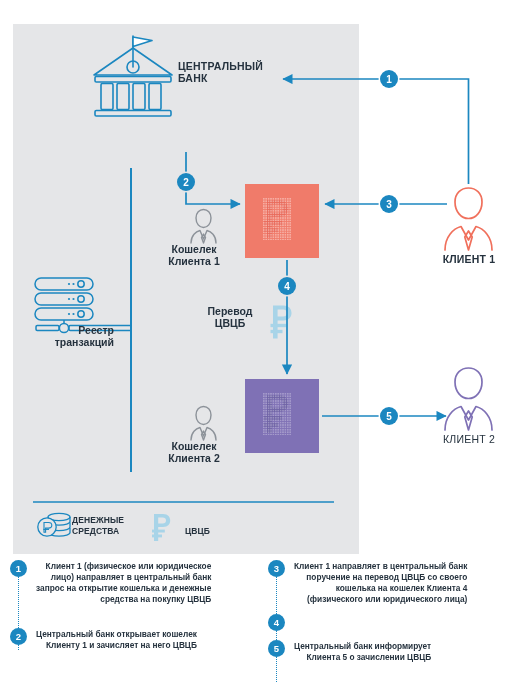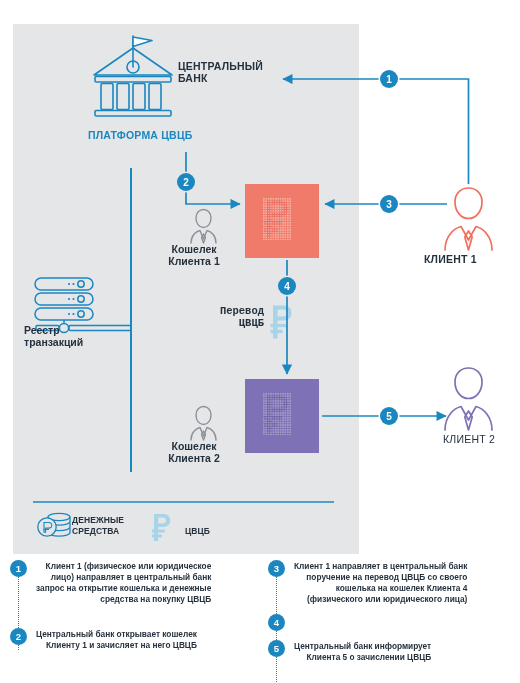--- a/index.html
+++ b/index.html
@@ -27,29 +27,29 @@
   }
   .lbl-wallet1{
     left:158px;top:232px;width:72px;text-align:center;
     font-size:10.5px;font-weight:bold;color:#25323e;
   }
   .lbl-wallet2{
     left:158px;top:429px;width:72px;text-align:center;
     font-size:10.5px;font-weight:bold;color:#25323e;
   }
   .lbl-registry{
-    left:24px;top:313px;width:90px;text-align:left;
+    left:24px;top:313px;width:90px;text-align:right;
     font-size:10.5px;font-weight:bold;color:#25323e;
   }
   .lbl-transfer{
-    left:196px;top:294px;width:68px;text-align:right;
-    font-size:10.5px;font-weight:bold;color:#25323e;font-family:Liberation Mono, monospace;
+    left:196px;top:294px;width:68px;text-align:center;
+    font-size:10.5px;font-weight:bold;color:#25323e;
   }
   .lbl-client1{
-    left:424px;top:242px;width:90px;text-align:left;
+    left:424px;top:242px;width:90px;text-align:center;
     font-size:10.5px;font-weight:bold;color:#25323e;letter-spacing:.2px;
   }
   .lbl-client2{
     left:424px;top:422px;width:90px;text-align:center;
     font-size:10.5px;font-weight:normal;color:#25323e;letter-spacing:.2px;
   }
   .lbl-legend-money{
     left:72px;top:503px;width:80px;
     font-size:8.5px;font-weight:bold;color:#25323e;line-height:1.25;letter-spacing:.1px;
   }
@@ -246,21 +246,20 @@
       <path d="M287,248 L287,362" marker-end="url(#arrBlue)"></path>
     </g>
 
     <g stroke="#1b87c0" stroke-width="1.7" fill="none">
       <path d="M322,404 L446,404" marker-end="url(#arrBlue)"></path>
     </g>
   </svg>
 
   <div class="lbl lbl-cb">ЦЕНТРАЛЬНЫЙ
 БАНК</div>
-  <div class="lbl lbl-platform">ПЛАТФОРМА ЦВЦБ</div>
   <div class="lbl lbl-wallet1">Кошелек
 Клиента 1</div>
   <div class="lbl lbl-wallet2">Кошелек
 Клиента 2</div>
   <div class="lbl lbl-registry">Реестр
 транзакций</div>
   <div class="lbl lbl-transfer">Перевод
 ЦВЦБ</div>
   <div class="lbl lbl-client1">КЛИЕНТ 1</div>
   <div class="lbl lbl-client2">КЛИЕНТ 2</div>

